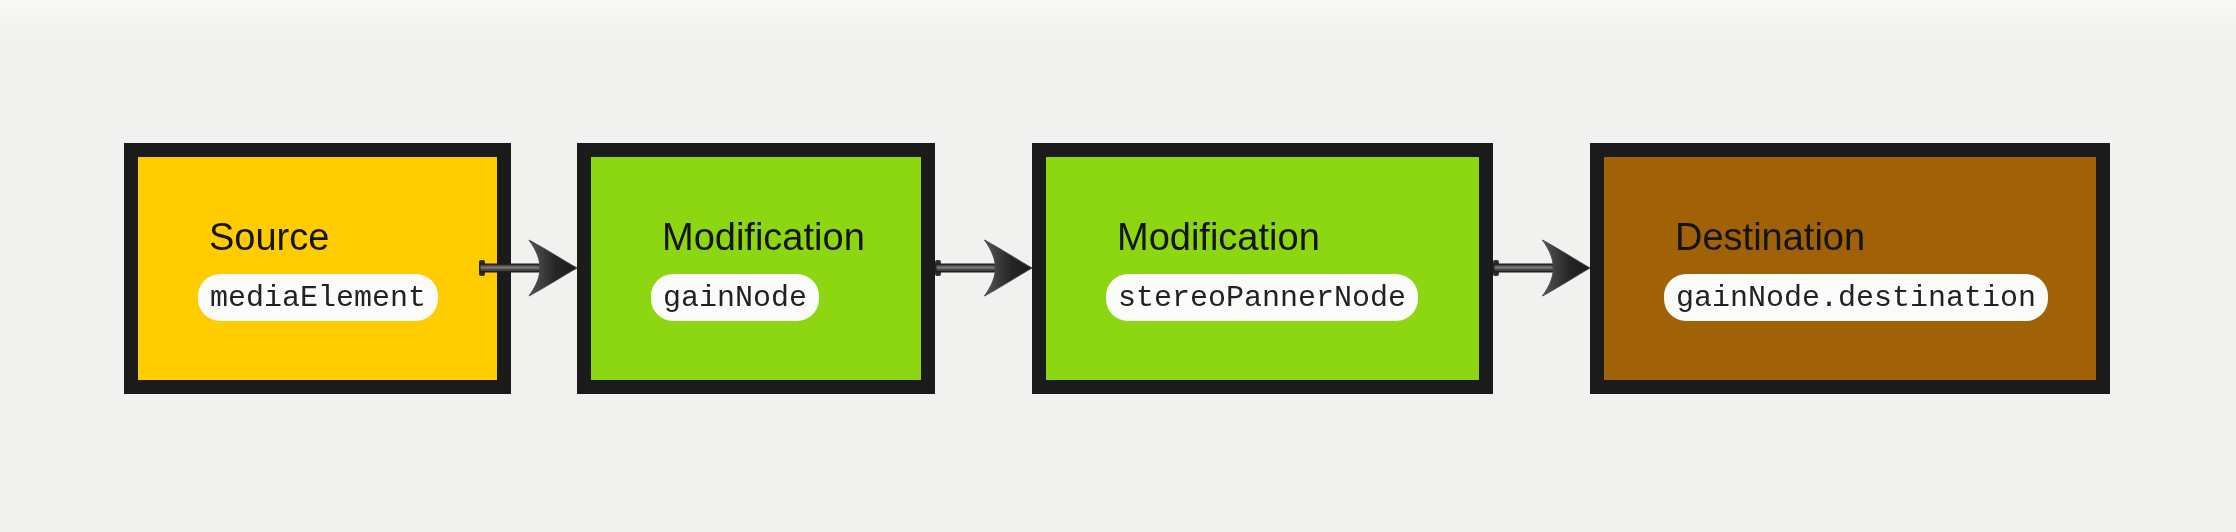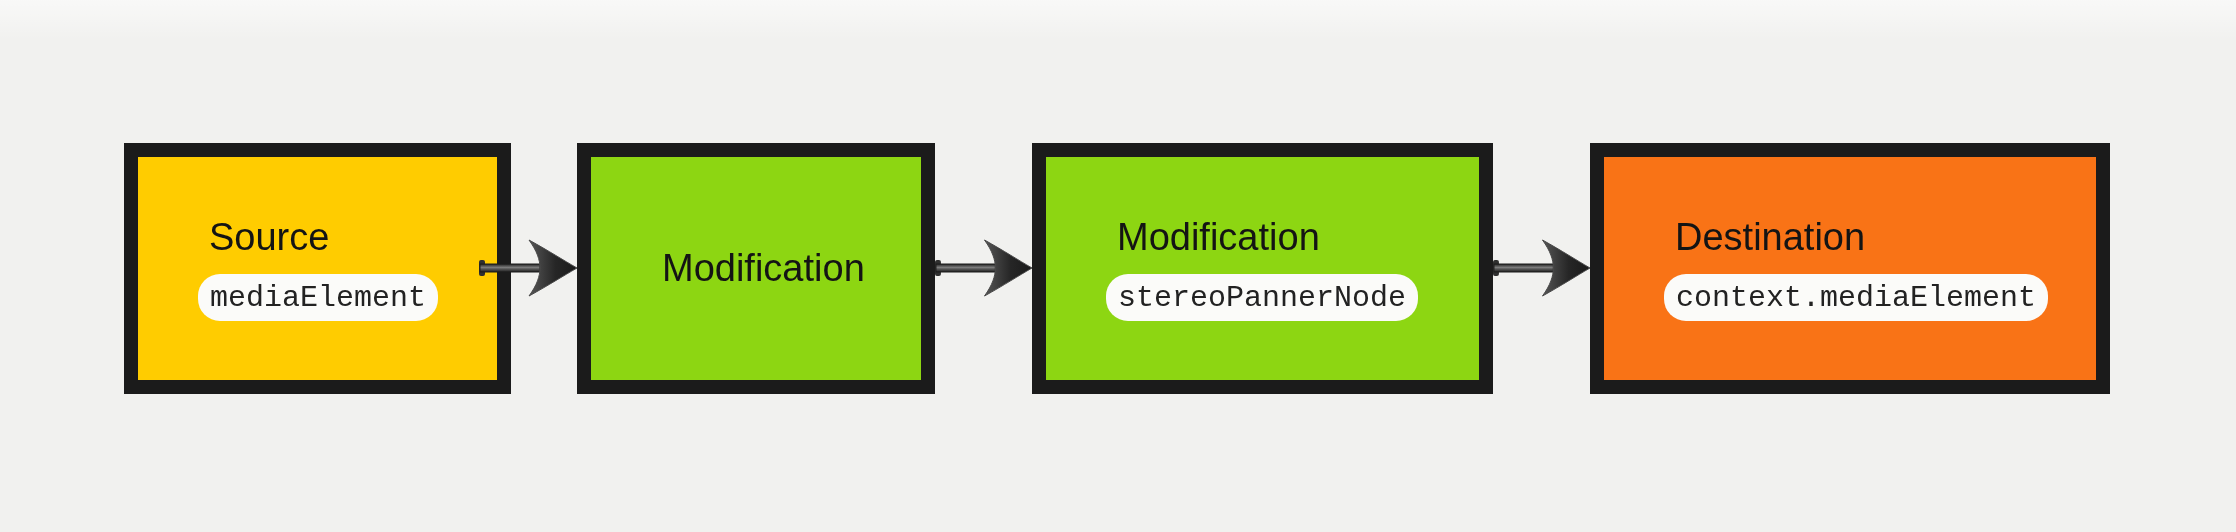--- a/index.html
+++ b/index.html
@@ -56,21 +56,21 @@
   }
 
   #node-1 { left: 92px;   width: 387px; margin-left: 32px; }
   #node-2 { left: 577px;  width: 358px; }
   #node-3 { left: 1032px; width: 461px; }
   #node-4 { left: 1590px; width: 520px; }
 
   #node-1 .node-inner { background: #ffcc00; }
   #node-2 .node-inner { background: #8dd612; }
   #node-3 .node-inner { background: #8dd612; }
-  #node-4 .node-inner { background: #f97316; }
+  #node-4 .node-inner { background: #a16207; }
 
   .arrow {
     position: absolute;
     top: 238px;
     height: 60px;
   }
   #arrow-1 { left: 479px; width: 98px; }
   #arrow-2 { left: 935px; width: 97px; }
   #arrow-3 { left: 1493px; width: 97px; }
   .arrow svg { display: block; width: 100%; height: 100%; }
@@ -109,20 +109,21 @@
     <svg viewBox="0 0 98 60" preserveAspectRatio="none">
       <rect x="0" y="22" width="6" height="16" rx="2" fill="#2f2f2f"></rect>
       <rect x="1" y="26" width="60" height="8" fill="url(#tail-grad)" stroke="#1d1d1d" stroke-width="1"></rect>
       <path d="M98,30 C84,22 70,13 50,2 C58,13 61,22 61,30 C61,38 58,47 50,58 C70,47 84,38 98,30 Z" fill="url(#head-grad)" stroke="#4a4a4a" stroke-width="1"></path>
     </svg>
   </div>
 
   <div class="node" id="node-2">
     <div class="node-inner">
       <div class="node-label">Modification</div>
+      <div class="node-code">gainNode</div>
     </div>
   </div>
 
   <div class="arrow" id="arrow-2">
     <svg viewBox="0 0 98 60" preserveAspectRatio="none">
       <rect x="0" y="22" width="6" height="16" rx="2" fill="#2f2f2f"></rect>
       <rect x="1" y="26" width="60" height="8" fill="url(#tail-grad)" stroke="#1d1d1d" stroke-width="1"></rect>
       <path d="M98,30 C84,22 70,13 50,2 C58,13 61,22 61,30 C61,38 58,47 50,58 C70,47 84,38 98,30 Z" fill="url(#head-grad)" stroke="#4a4a4a" stroke-width="1"></path>
     </svg>
   </div>
@@ -138,17 +139,17 @@
     <svg viewBox="0 0 98 60" preserveAspectRatio="none">
       <rect x="0" y="22" width="6" height="16" rx="2" fill="#2f2f2f"></rect>
       <rect x="1" y="26" width="60" height="8" fill="url(#tail-grad)" stroke="#1d1d1d" stroke-width="1"></rect>
       <path d="M98,30 C84,22 70,13 50,2 C58,13 61,22 61,30 C61,38 58,47 50,58 C70,47 84,38 98,30 Z" fill="url(#head-grad)" stroke="#4a4a4a" stroke-width="1"></path>
     </svg>
   </div>
 
   <div class="node" id="node-4">
     <div class="node-inner">
       <div class="node-label">Destination</div>
-      <div class="node-code">context.mediaElement</div>
+      <div class="node-code">gainNode.destination</div>
     </div>
   </div>
 
 </div>
 
 </body></html>

